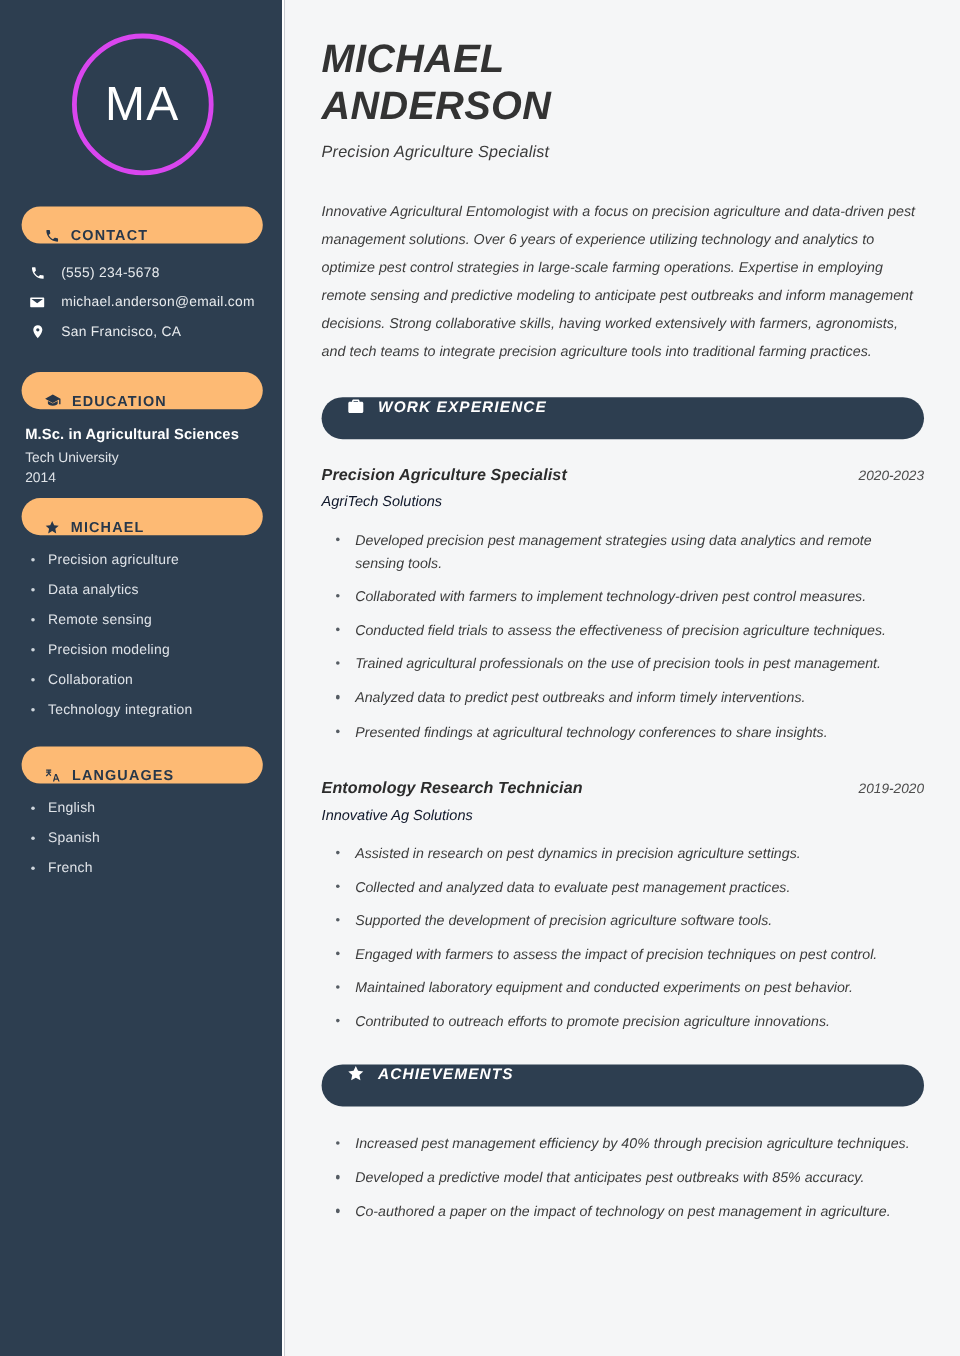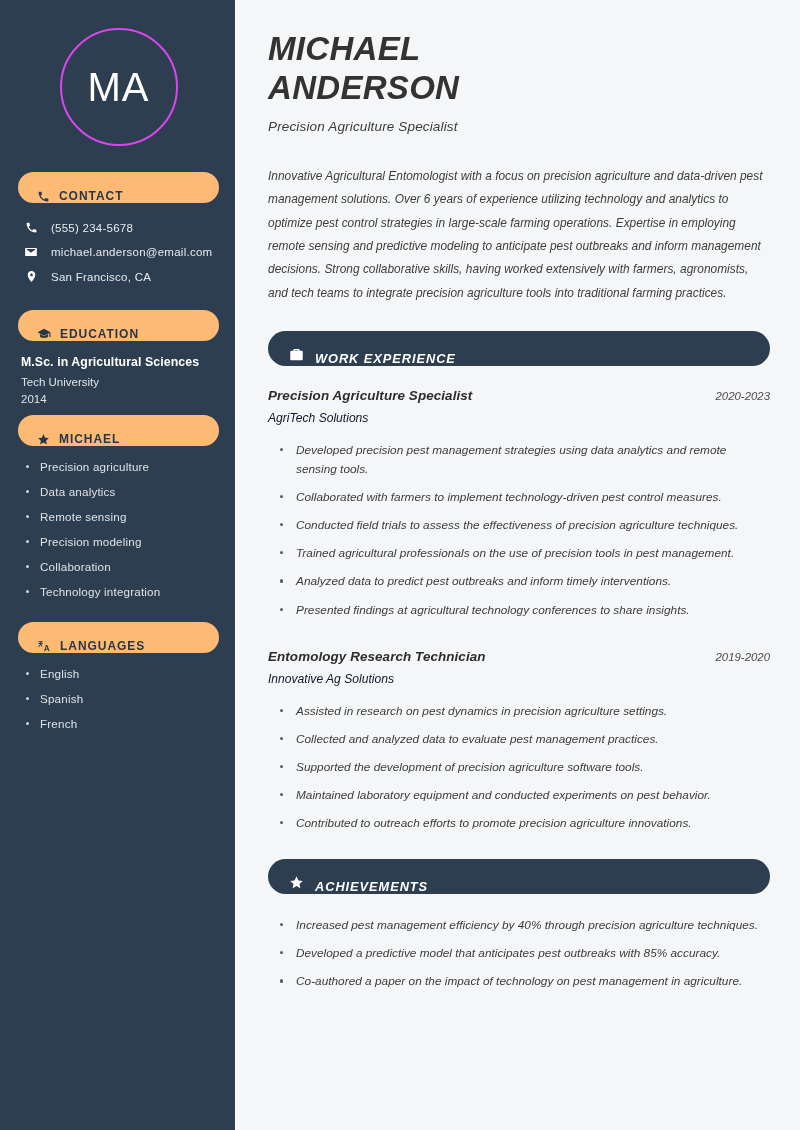--- a/index.html
+++ b/index.html
@@ -33,21 +33,21 @@
 
   .monogram-wrap {
     display: flex;
     justify-content: center;
     padding-top: 28px;
     padding-bottom: 26px;
   }
   .monogram {
     width: 118px;
     height: 118px;
-    border: 2px solid #d946ef;
+    border: 4px solid #d946ef;
     border-radius: 50%;
     display: flex;
     align-items: center;
     justify-content: center;
     font-size: 40px;
     font-weight: 400;
     letter-spacing: 1px;
     color: #ffffff;
   }
 
@@ -158,21 +158,21 @@
     color: #3c3c3c;
     text-align: left;
     letter-spacing: 0.02px;
   }
 
   .section-bar {
     background: #2d3e50;
     border-radius: 999px;
     height: 35px;
     display: flex;
-    align-items: flex-end;
+    align-items: flex-start;
     gap: 11px;
     padding-left: 21px;
     margin-top: 26px;
     margin-bottom: 22px;
   }
   .section-bar .bar-label {
     color: #ffffff;
     font-size: 12.8px;
     font-weight: bold;
     letter-spacing: 0.95px;
@@ -367,20 +367,21 @@
     <div class="job">
       <div class="job-head">
         <span class="job-role">Entomology Research Technician</span>
         <span class="job-dates">2019-2020</span>
       </div>
       <div class="job-company">Innovative Ag Solutions</div>
       <ul class="main-list">
         <li>Assisted in research on pest dynamics in precision agriculture settings.</li>
         <li>Collected and analyzed data to evaluate pest management practices.</li>
         <li>Supported the development of precision agriculture software tools.</li>
+        <li>Engaged with farmers to assess the impact of precision techniques on pest control.</li>
         <li>Maintained laboratory equipment and conducted experiments on pest behavior.</li>
         <li>Contributed to outreach efforts to promote precision agriculture innovations.</li>
       </ul>
     </div>
 
     <div class="section-bar">
       <span class="icon">
         <svg width="15" height="15" viewBox="0 0 24 24" fill="#ffffff">
           <path d="M12 2l3 6.6 7 .8-5.2 4.8 1.4 7L12 17.7 5.8 21.2l1.4-7L2 9.4l7-.8L12 2z"></path>
         </svg>

